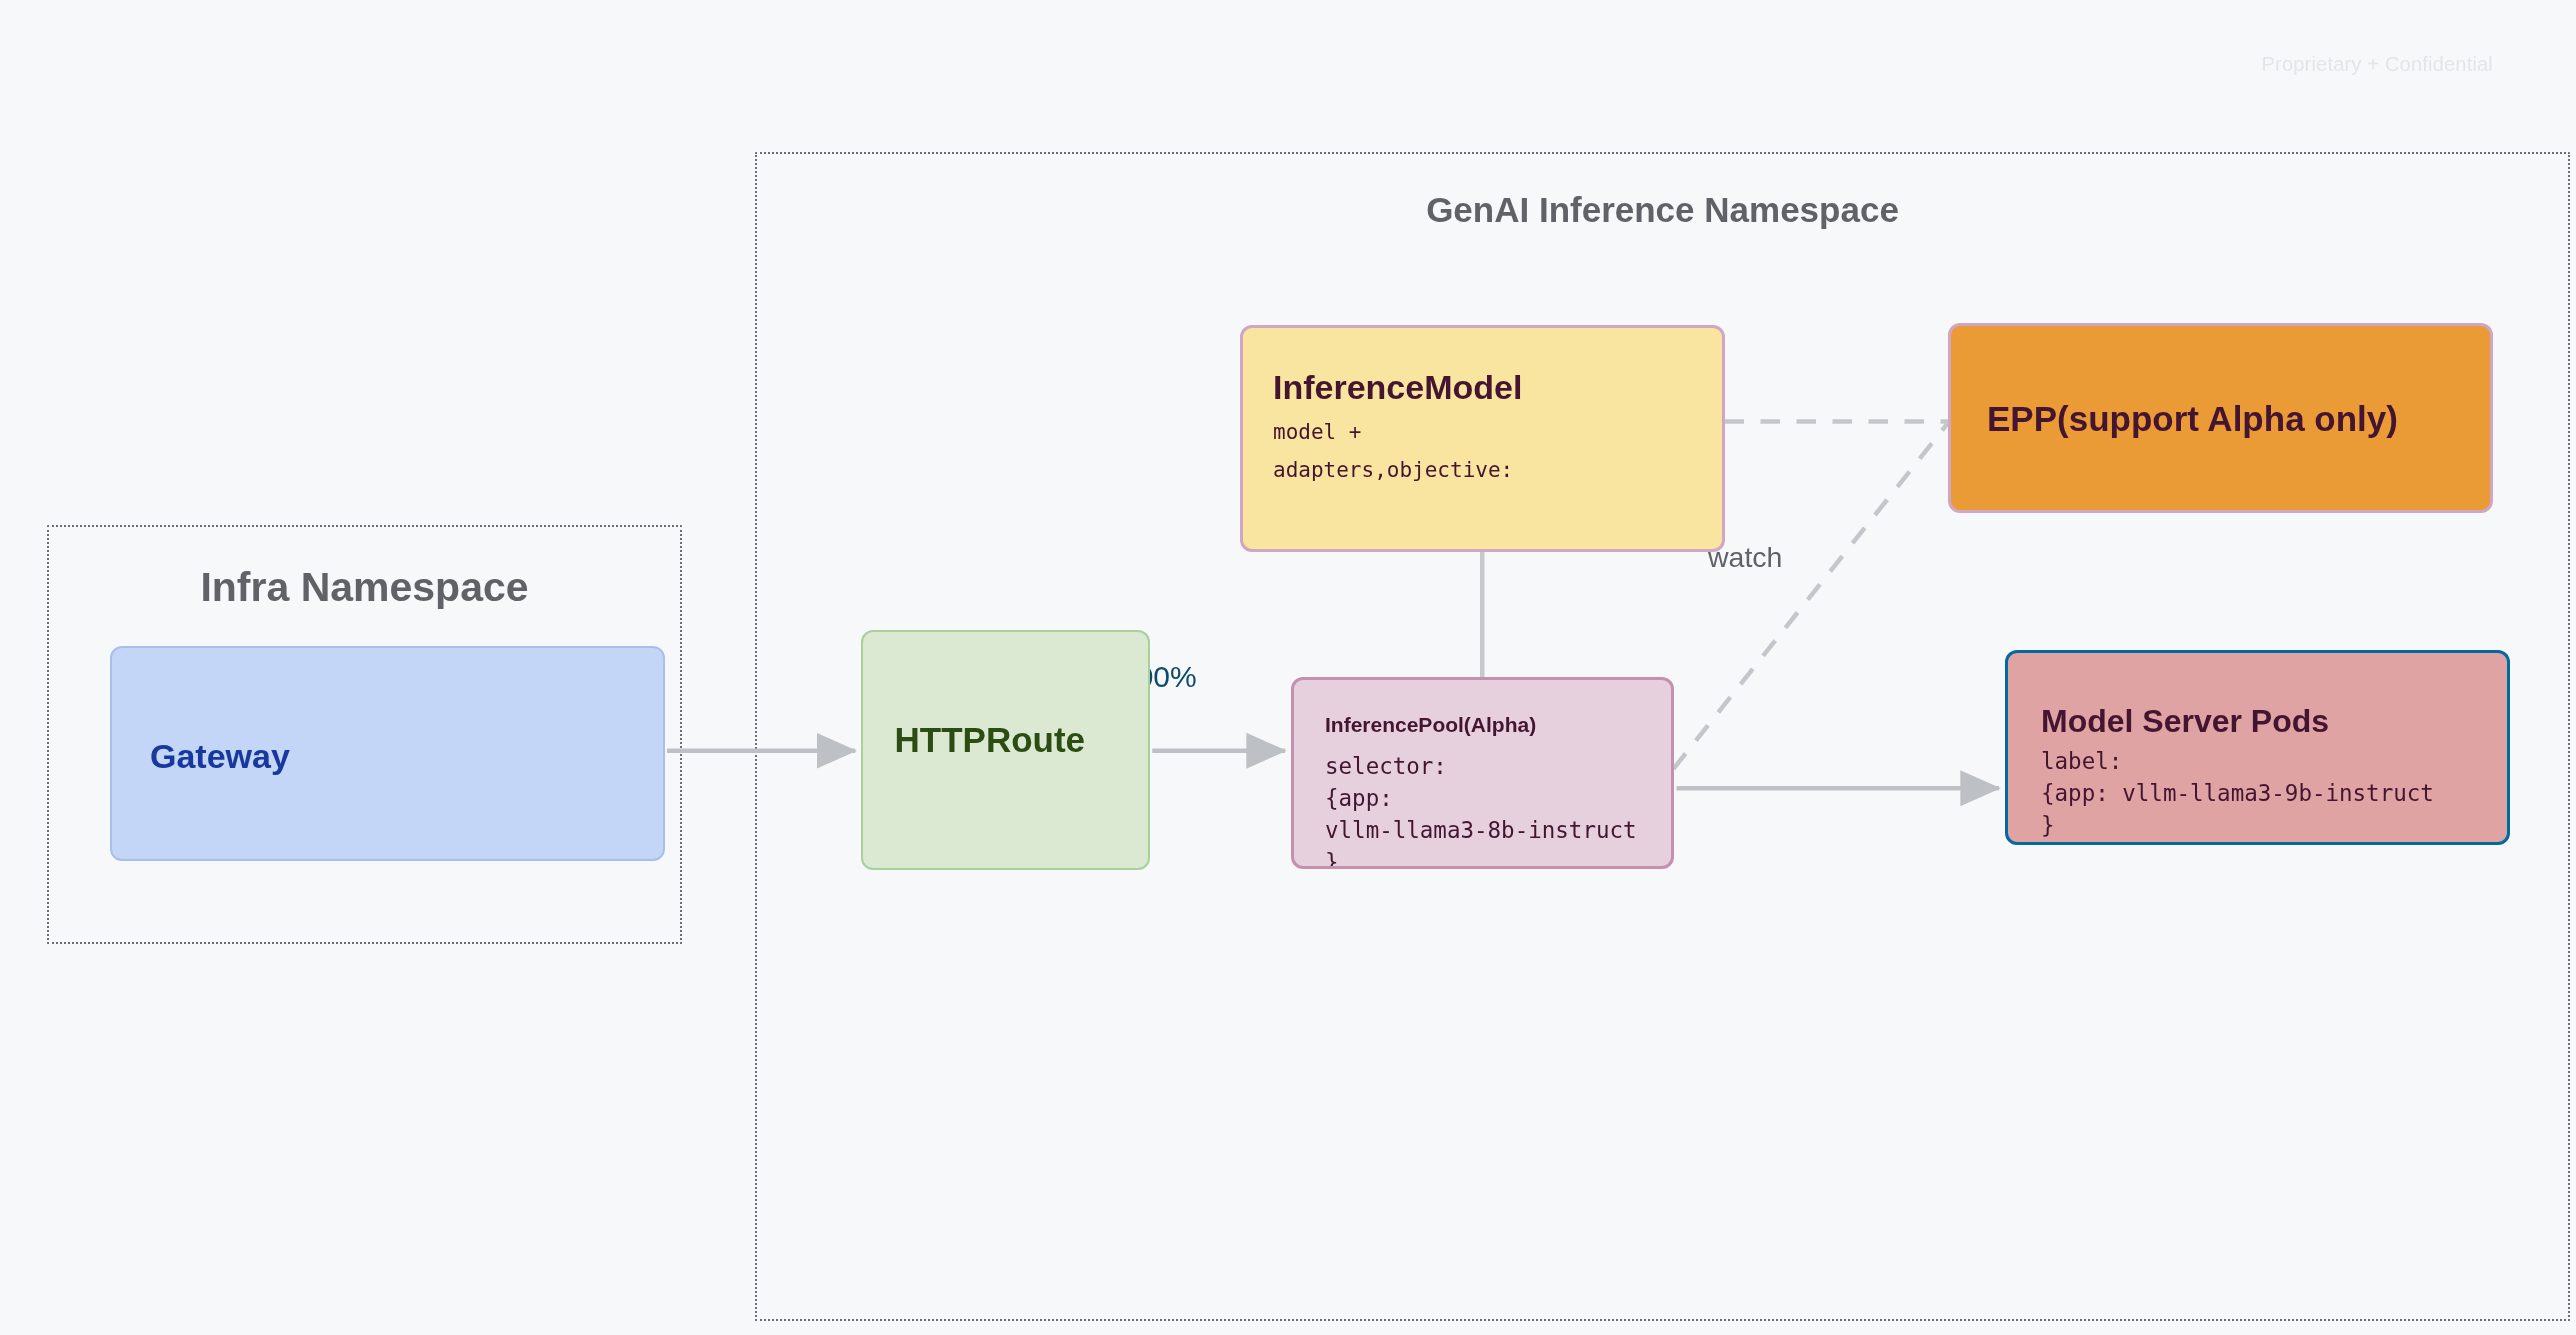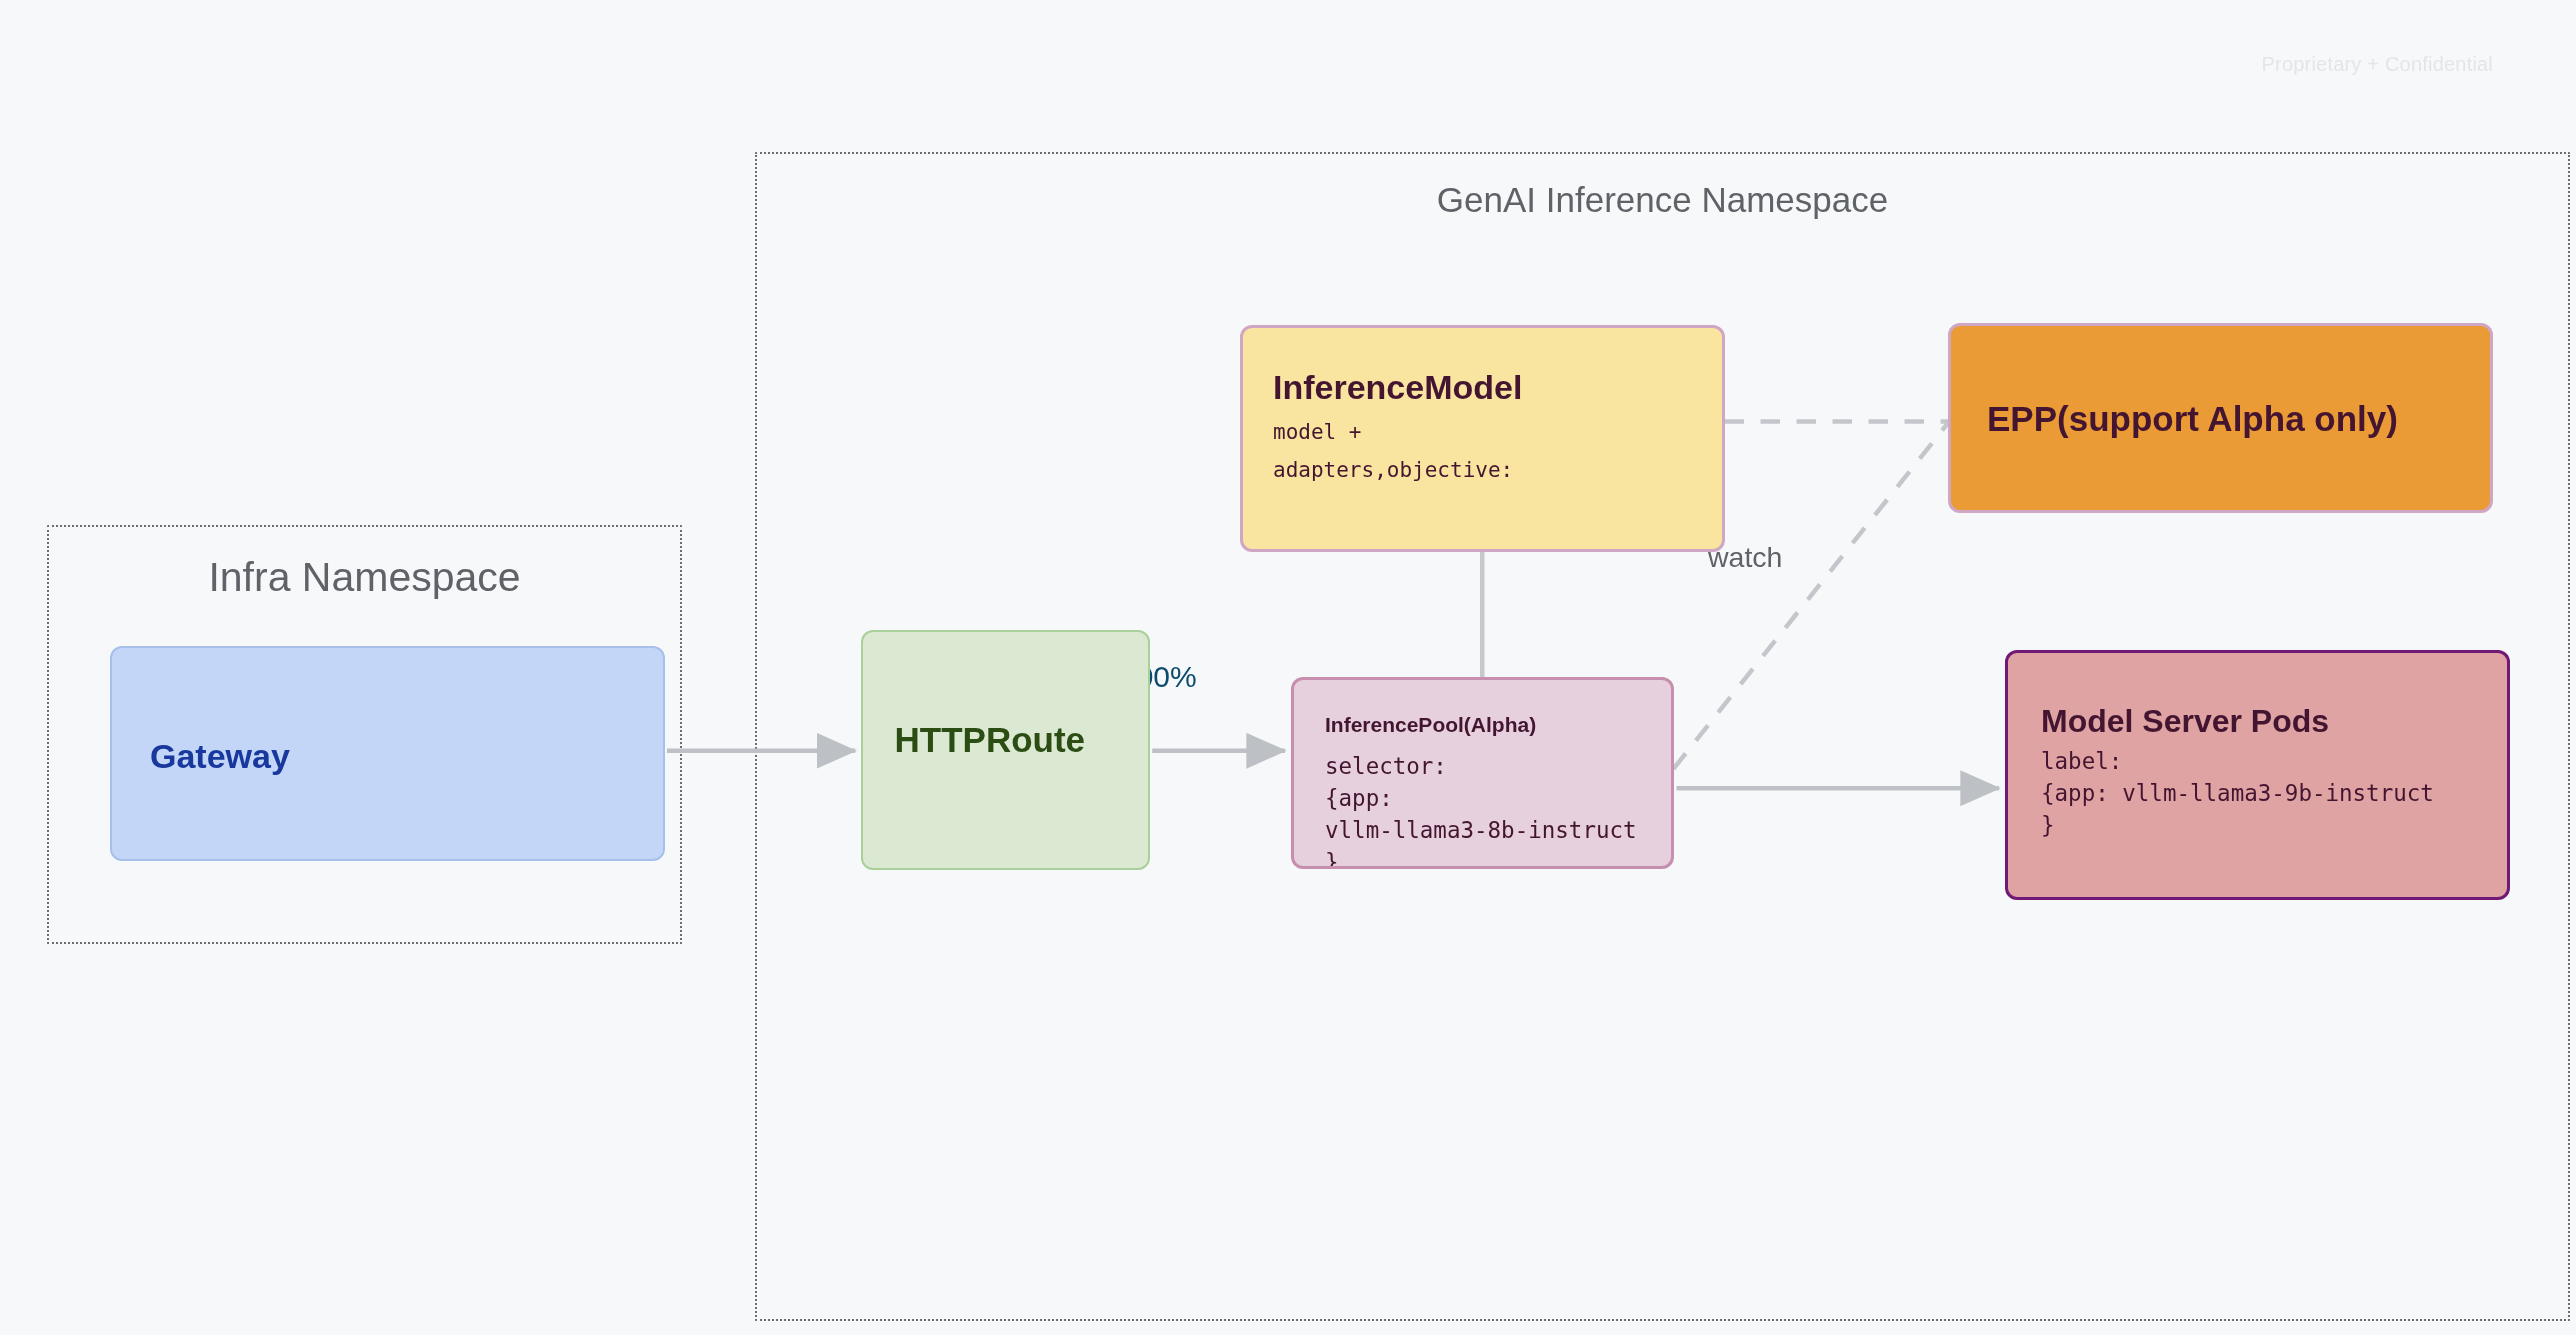--- a/index.html
+++ b/index.html
@@ -34,22 +34,23 @@
     border: 2.3px dotted #6a6d73;
     border-radius: 1.5px;
     box-sizing: border-box;
     background: transparent;
   }
   .ns-title {
     position: absolute;
     width: 100%;
     text-align: center;
     color: #5f6368;
-    font-weight: 400;
+    font-weight: 700;
     white-space: nowrap;
+    margin-top: 10px;
   }
   #ns-infra {
     left: 47px;
     top: 525px;
     width: 635px;
     height: 419px;
   }
   #ns-infra .ns-title {
     top: 27px;
     font-size: 41px;
@@ -206,23 +207,23 @@
     top: 73px;
     font-size: 35px;
     color: #441530;
   }
 
   
   #node-modelserverpods {
     left: 2005px;
     top: 650px;
     width: 505px;
-    height: 250px;
+    height: 195px;
     background: #dfa3a3;
-    border: 3px solid #701a75;
+    border: 3px solid #0369a1;
   }
   #node-modelserverpods .title {
     position: absolute;
     left: 33px;
     top: 50px;
     font-size: 32px;
     color: #441530;
   }
   #node-modelserverpods .sub {
     position: absolute;

